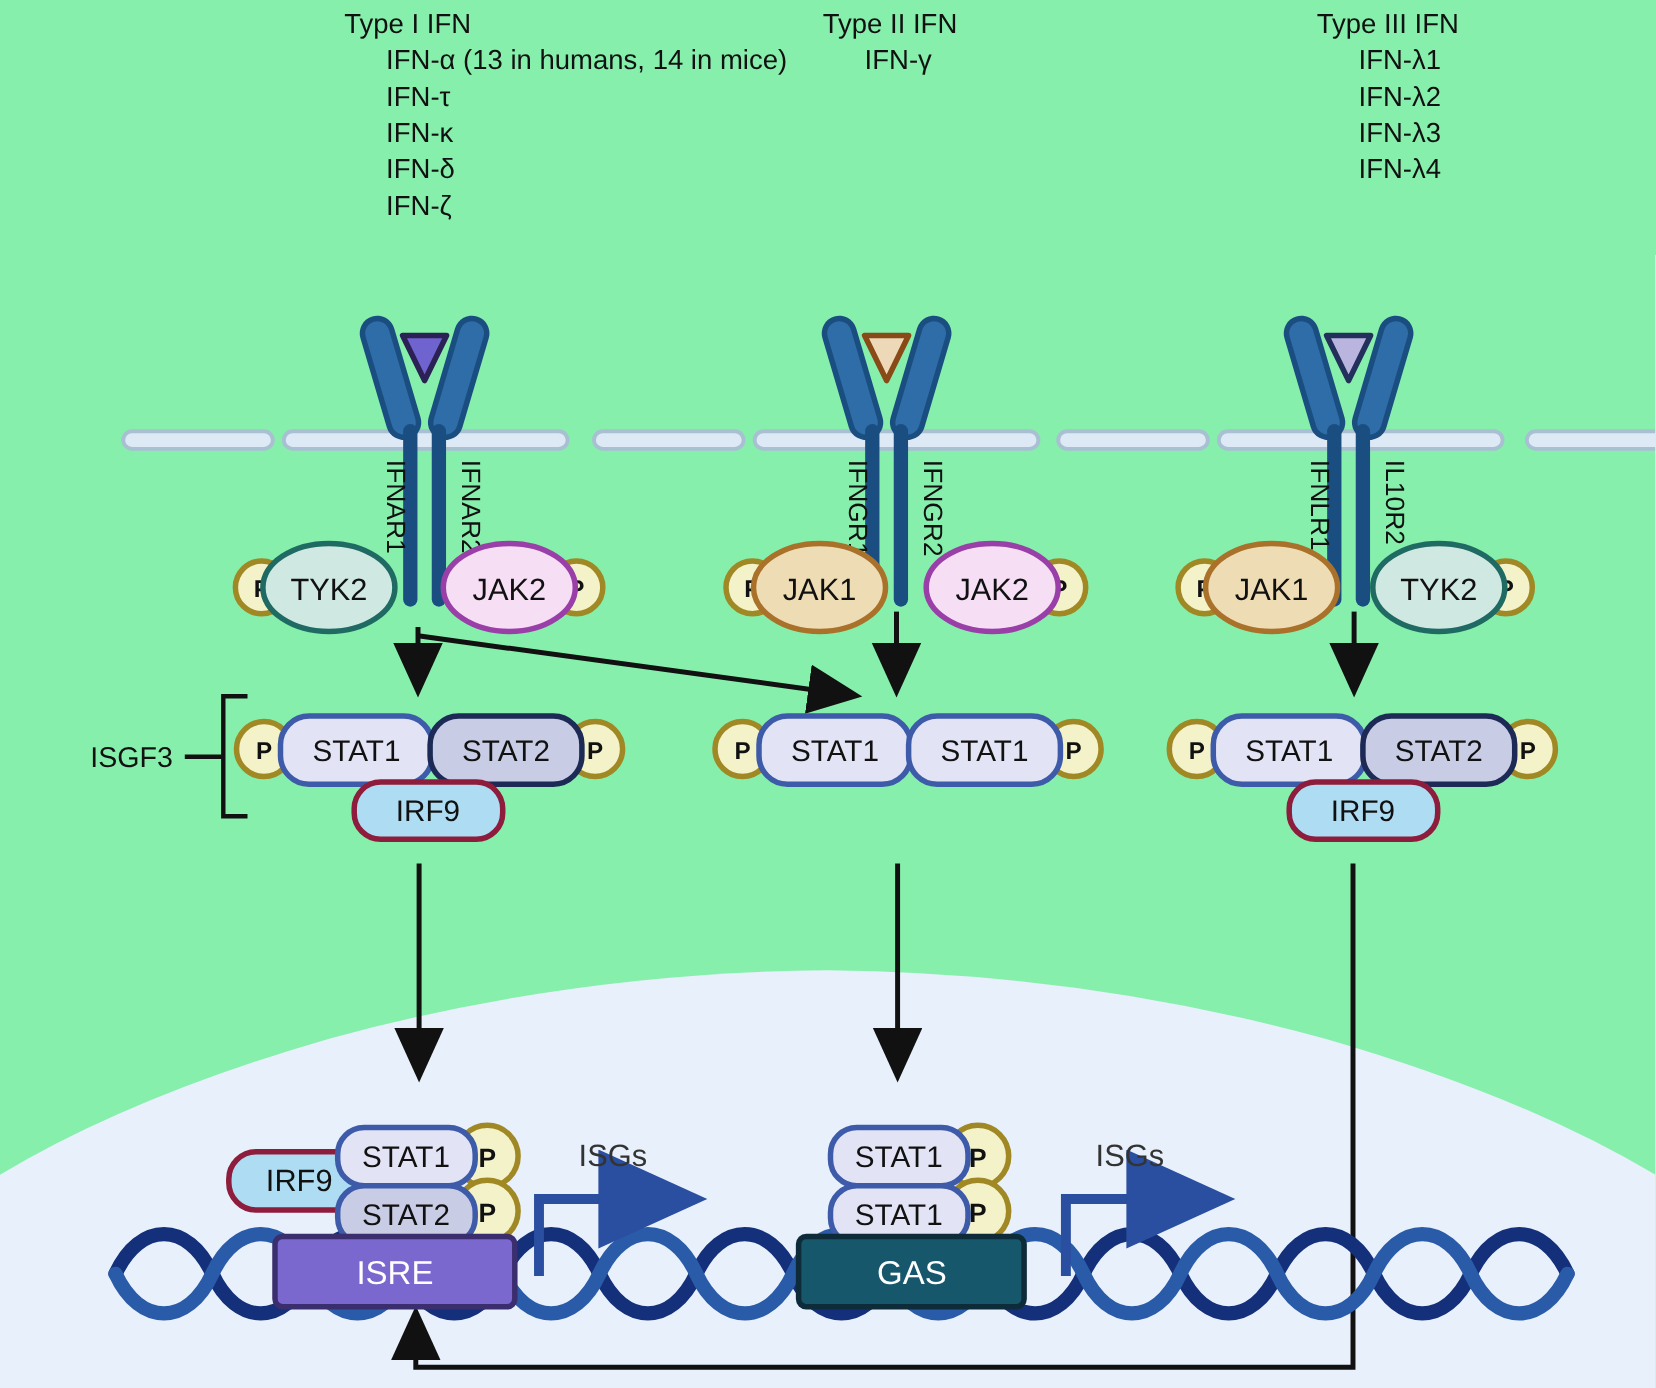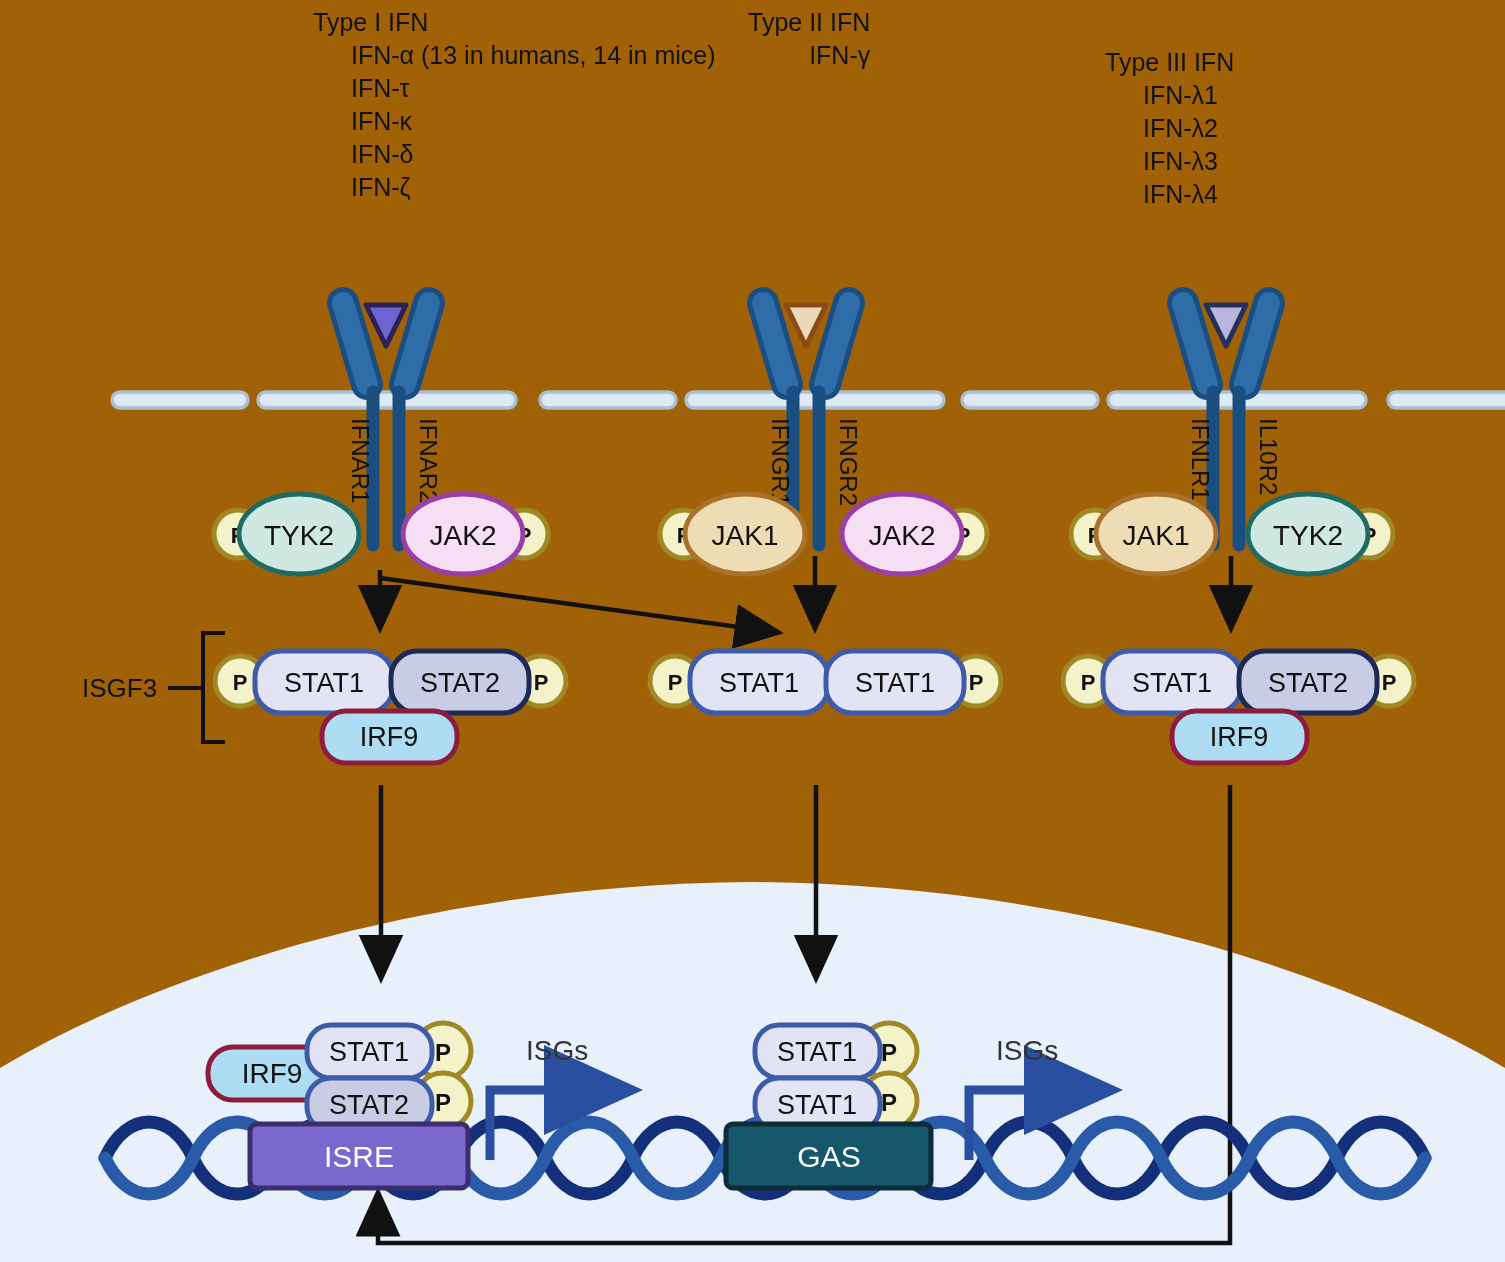--- a/index.html
+++ b/index.html
@@ -1,42 +1,42 @@
 <!DOCTYPE html>
 <html><head>
 <meta charset="utf-8">
 <style>
   html,body{margin:0;padding:0;background:#ffffff;}
   body{font-family:"Liberation Sans",sans-serif;}
-  #stage{position:relative;width:1505px;height:1262px;background:#a16207;overflow:hidden;}
+  #stage{position:relative;width:1505px;height:1262px;background:#86efac;overflow:hidden;}
   #svgroot{position:absolute;top:0;left:0;width:1505px;height:1262px;}
   .hdr{position:absolute;font-size:25px;color:#111111;white-space:nowrap;line-height:1.32;font-family:"Liberation Sans",sans-serif;}
   .hdr .ttl{display:block;}
   .hdr .sub{display:block;padding-left:38px;}
 </style>
 </head>
 <body>
 
 <div id="stage">
 
   <div class="hdr" style="left:313px;top:6px;">
     <span class="ttl">Type I IFN</span>
     <span class="sub">IFN-α (13 in humans, 14 in mice)</span>
     <span class="sub">IFN-τ</span>
     <span class="sub">IFN-κ</span>
     <span class="sub">IFN-δ</span>
     <span class="sub">IFN-ζ</span>
   </div>
 
-  <div class="hdr" style="left:748px;top:6px;text-align:right;">
+  <div class="hdr" style="left:748px;top:6px;">
     <span class="ttl">Type II IFN</span>
     <span class="sub">IFN-γ</span>
   </div>
 
-  <div class="hdr" style="left:1105px;top:6px;margin-top:40px;">
+  <div class="hdr" style="left:1197px;top:6px;">
     <span class="ttl">Type III IFN</span>
     <span class="sub">IFN-λ1</span>
     <span class="sub">IFN-λ2</span>
     <span class="sub">IFN-λ3</span>
     <span class="sub">IFN-λ4</span>
   </div>
 
   <svg id="svgroot" viewBox="0 0 1505 1262" xmlns="http://www.w3.org/2000/svg">
     <defs>
       <marker id="arrH" markerWidth="12" markerHeight="12" refX="9" refY="5" orient="auto">

